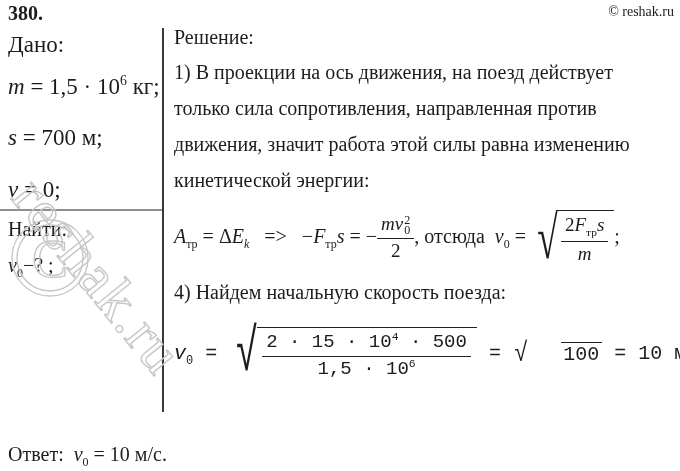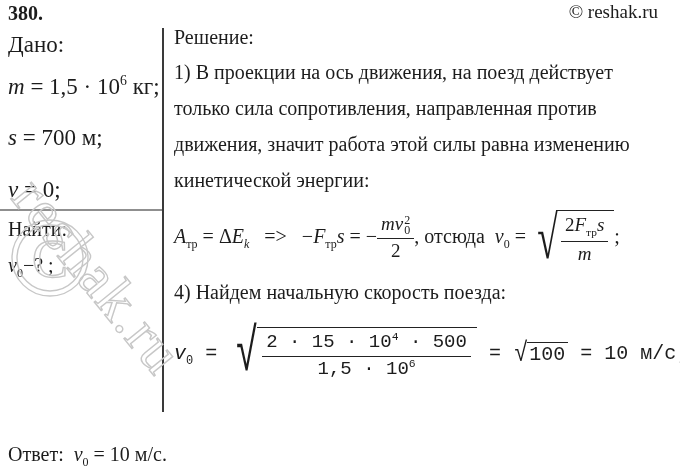--- a/index.html
+++ b/index.html
@@ -2,21 +2,21 @@
 <html><head>
 <meta charset="utf-8">
 <style>
   html,body{margin:0;padding:0;background:#ffffff;}
   .page{
     position:relative;width:680px;height:471px;background:#ffffff;
     font-family:"Liberation Serif","DejaVu Serif",serif;color:#1c1c1c;
     overflow:hidden;
   }
   .problem-number{position:absolute;left:8px;top:1px;font-size:20px;font-weight:bold;line-height:24px;}
-  .copyright{position:absolute;right:22px;top:0px;font-size:19px;line-height:24px;}
+  .copyright{position:absolute;right:6px;top:0px;font-size:14px;line-height:24px;}
 
   .vline{position:absolute;left:162px;top:28px;width:2px;height:384px;background:#3a3a3a;}
   .hline{position:absolute;left:0px;top:209px;width:162px;height:2px;background:#8f8f8f;}
 
   .mi{font-style:italic;}
   sub{font-size:0.60em;}
   sub.it{font-style:italic;}
   sup{font-size:0.60em;}
 
   .given{position:absolute;left:8px;top:28px;font-size:23px;}
@@ -39,21 +39,21 @@
     vertical-align:middle;font-size:19px;line-height:1.18;text-align:center;
   }
   .frac .num{padding:0 4px 2px 4px;border-bottom:1.8px solid #222;white-space:pre;}
   .frac .den{padding:1px 4px 0 4px;white-space:pre;}
 
   .sqrt{display:inline-flex;align-items:center;vertical-align:middle;}
   .rsign{font-style:normal;line-height:1;display:inline-block;}
   .sqrt-tall .rsign{font-size:60px;transform:scaleX(0.62);margin-right:-8px;}
   .sqrt-tall .rbody{border-top:1.8px solid #222;padding:3px 6px 1px 5px;}
   .sqrt-short .rsign{font-size:27px;transform:scaleX(0.85);margin-right:-2px;}
-  .sqrt-short .rbody{border-top:1.8px solid #222;padding:0 3px 0 2px;white-space:pre;}
+  .sqrt-short .rbody{border-top:1.8px solid #222;padding:0 3px 0 2px;white-space:pre;margin-left:34px;}
 
   .stk{
     display:inline-flex;flex-direction:column;align-items:flex-start;
     font-size:12px;line-height:10px;font-style:normal;
     vertical-align:middle;transform:translateY(-1px);margin-left:1px;
   }
 
   .answer{position:absolute;left:8px;top:440px;font-size:20px;white-space:pre;line-height:28px;}
 
   .watermark{position:absolute;left:0px;top:140px;pointer-events:none;z-index:5;}

